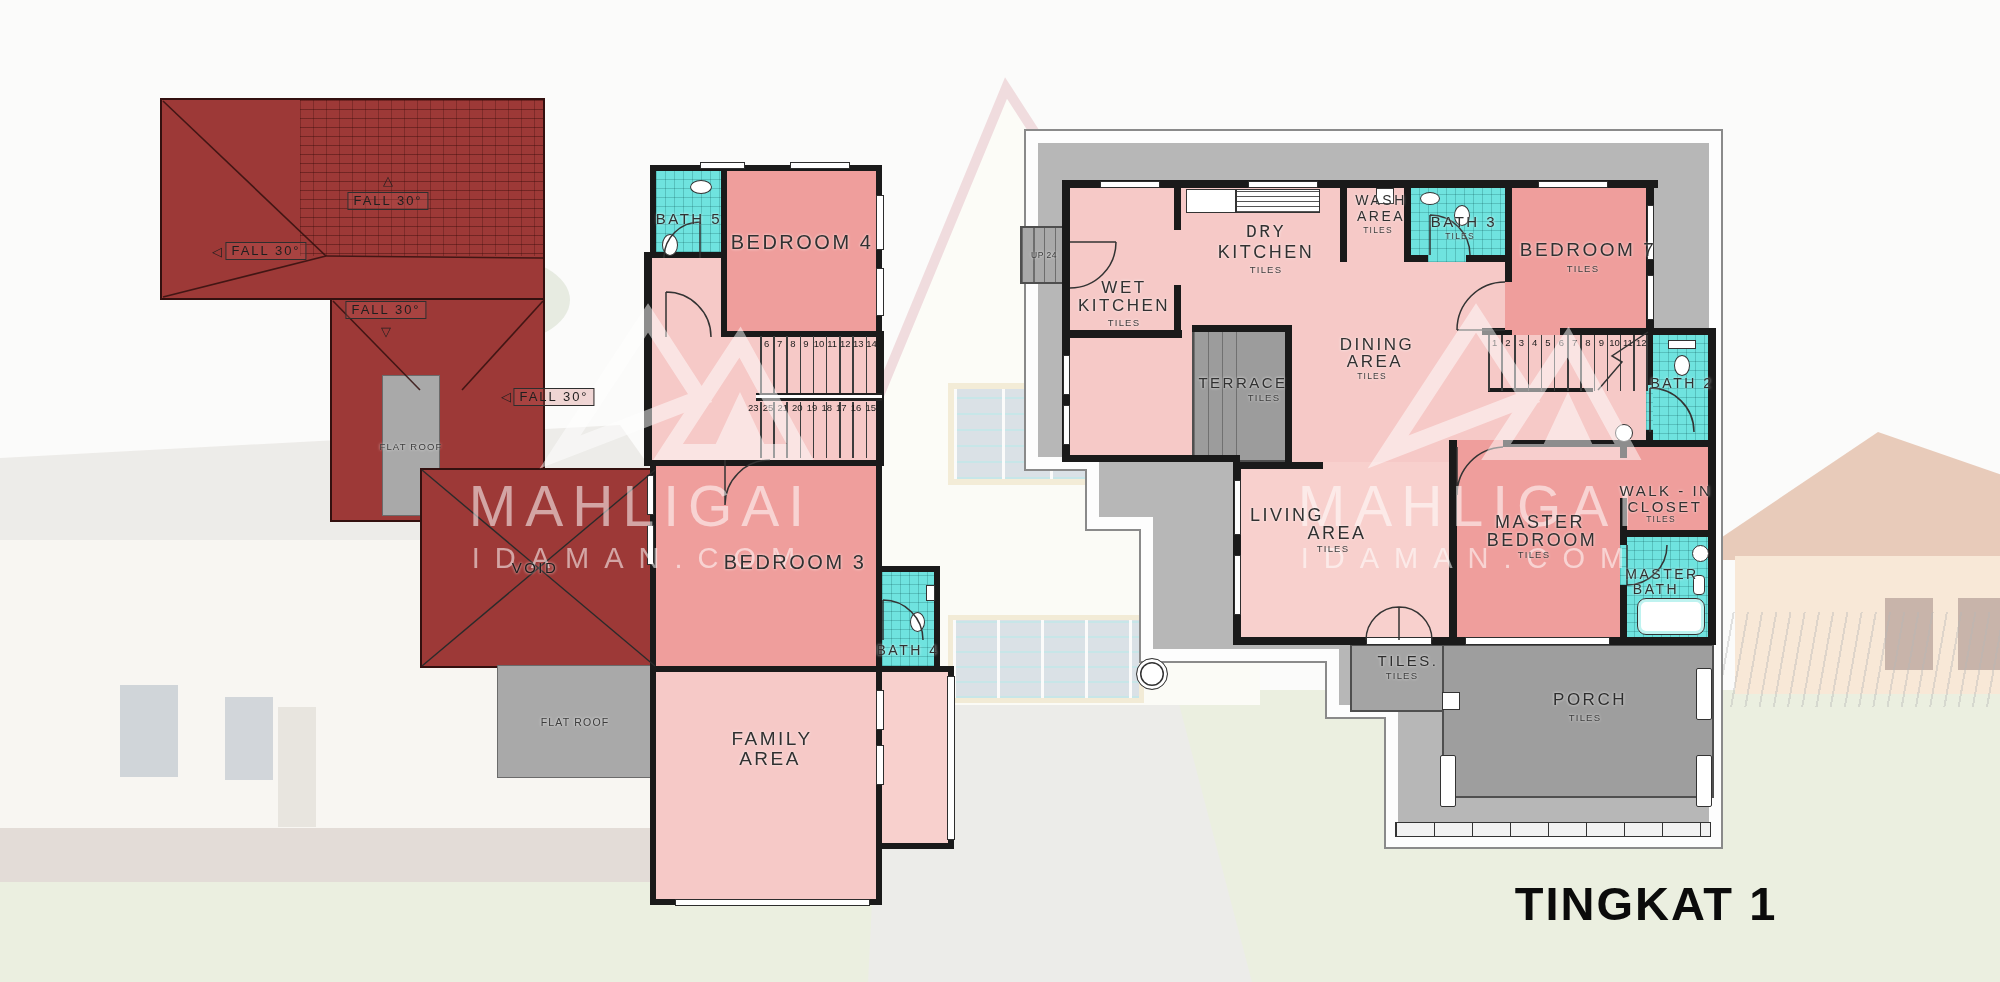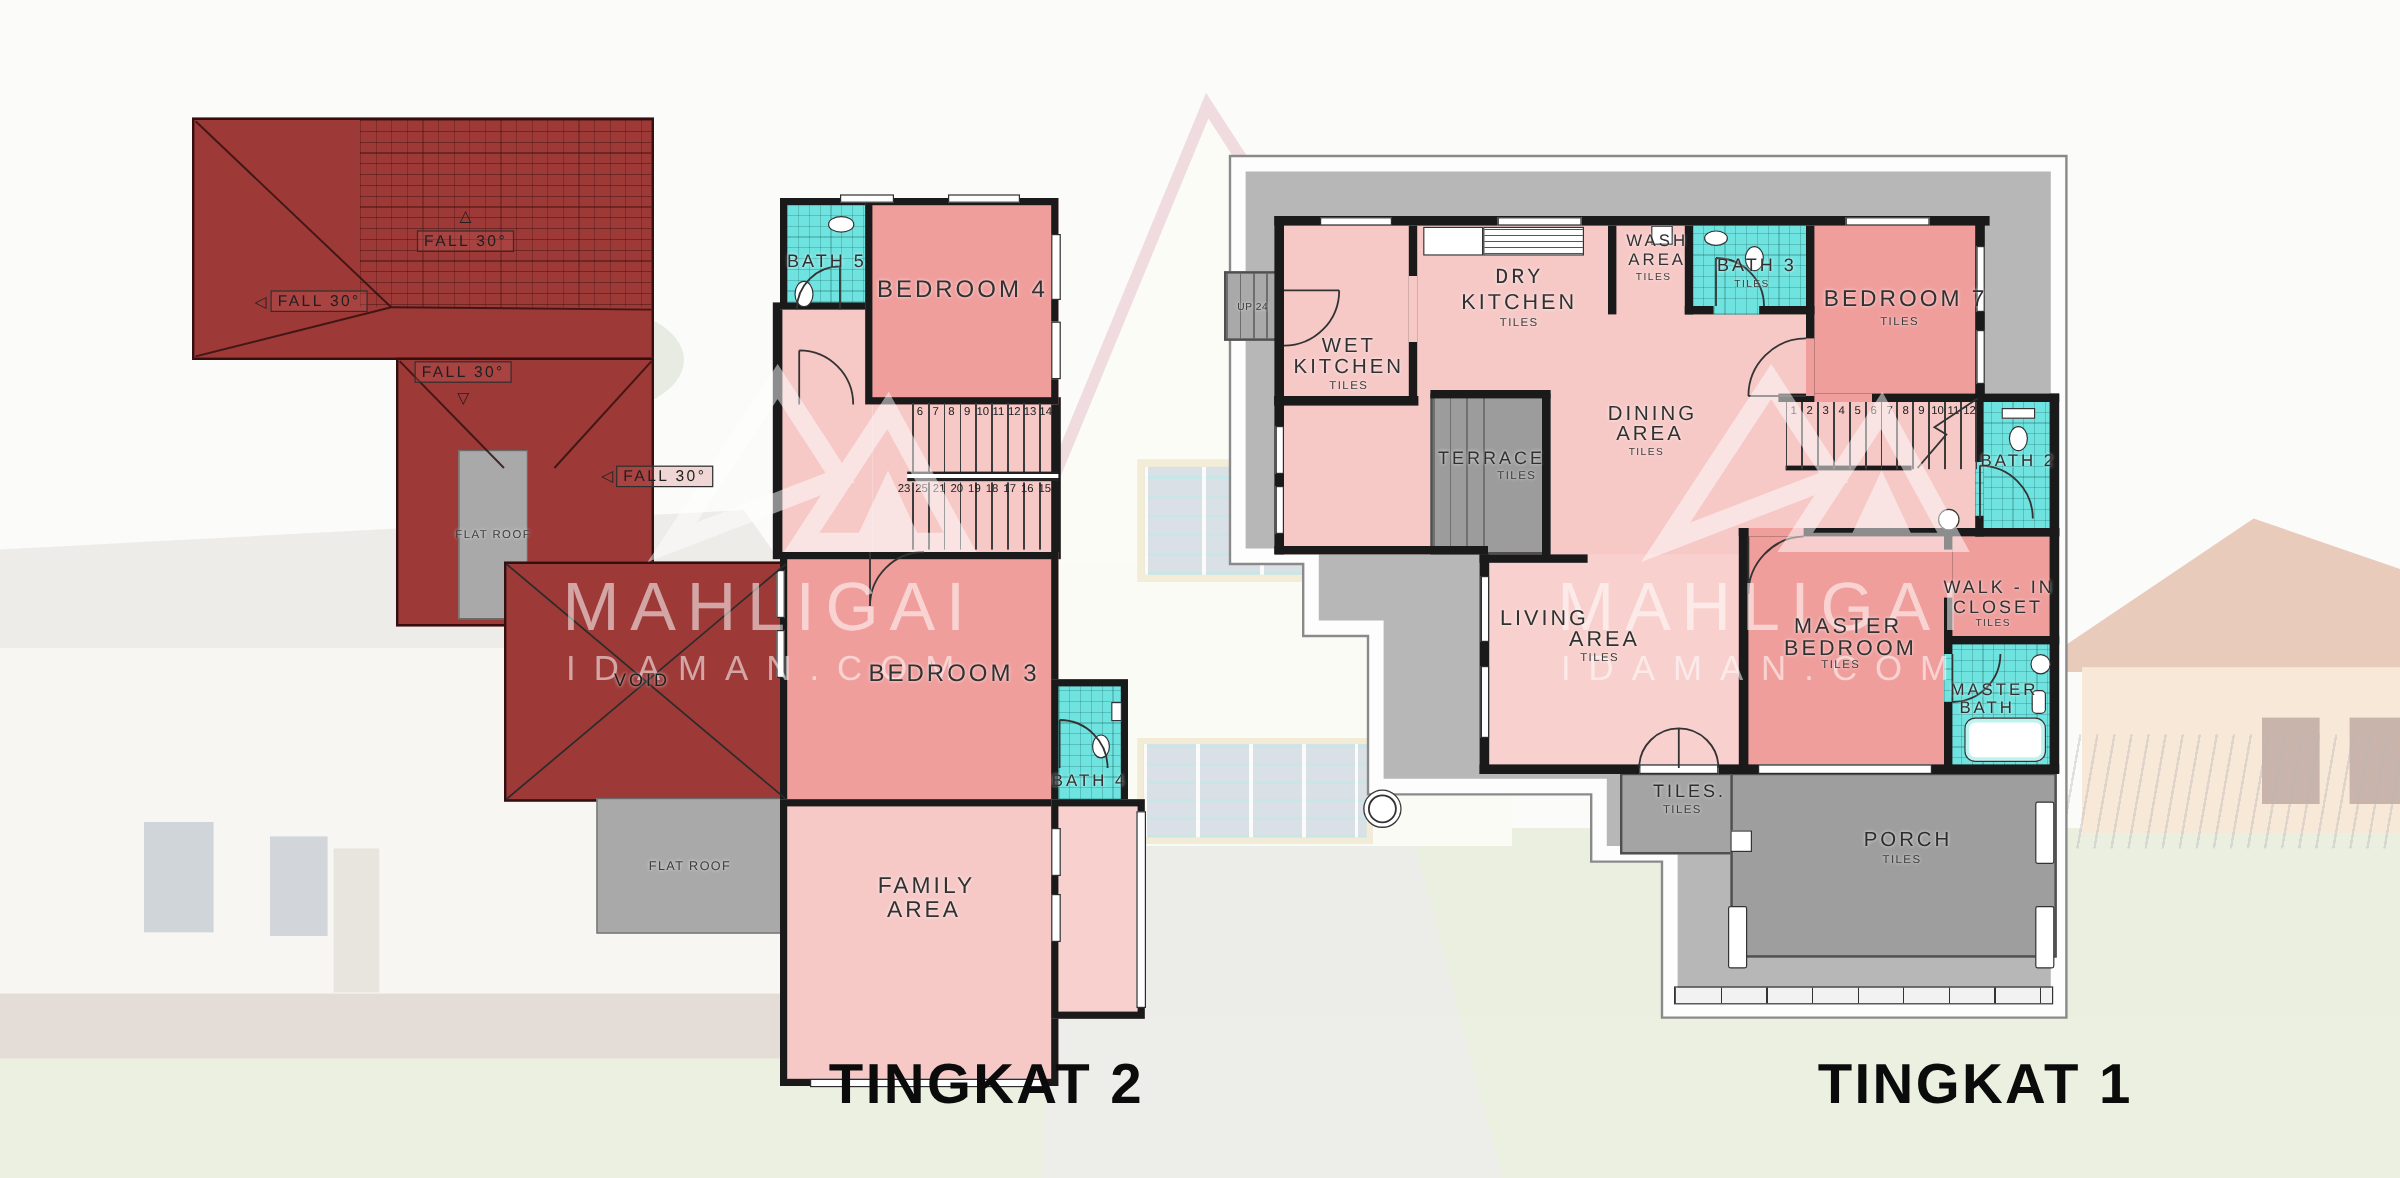--- a/index.html
+++ b/index.html
@@ -312,21 +312,20 @@
   <div class="lbl tiny" style="left:411px;top:446px;">FLAT ROOF</div>
   <div class="lbl tiny" style="left:575px;top:722px;font-size:10.5px;">FLAT ROOF</div>
   <div class="lbl sm" style="left:535px;top:567px;font-size:15px;color:#1e1e1e;">VOID</div>
 
   <div class="lbl sm" style="left:689px;top:218px;font-size:15px;">BATH 5</div>
   <div class="lbl big" style="left:802px;top:242px;text-align:right;">BEDROOM 4</div>
   <div class="lbl big" style="left:795px;top:562px;">BEDROOM 3</div>
   <div class="lbl sm" style="left:908px;top:650px;font-size:14px;">BATH 4</div>
   <div class="lbl mid" style="left:772px;top:739px;font-size:19px;">FAMILY</div>
   <div class="lbl mid" style="left:770px;top:759px;font-size:19px;">AREA</div>
-  <div class="floor-title" style="left:822px;top:903px;">TINGKAT 2</div>
 
   <div class="lbl mid" style="left:1124px;top:288px;font-size:17px;">WET</div>
   <div class="lbl mid" style="left:1124px;top:306px;font-size:17px;">KITCHEN</div>
   <div class="lbl tiny" style="left:1124px;top:322px;">TILES</div>
   <div class="lbl mid" style="left:1266px;top:232px;font-size:18px;font-family:Liberation Mono, monospace;">DRY</div>
   <div class="lbl mid" style="left:1266px;top:252px;font-size:18px;">KITCHEN</div>
   <div class="lbl tiny" style="left:1266px;top:269px;">TILES</div>
   <div class="lbl sm" style="left:1381px;top:200px;font-size:14px;">WASH</div>
   <div class="lbl sm" style="left:1381px;top:216px;font-size:14px;">AREA</div>
   <div class="lbl tiny" style="left:1378px;top:230px;font-size:8.5px;">TILES</div>

